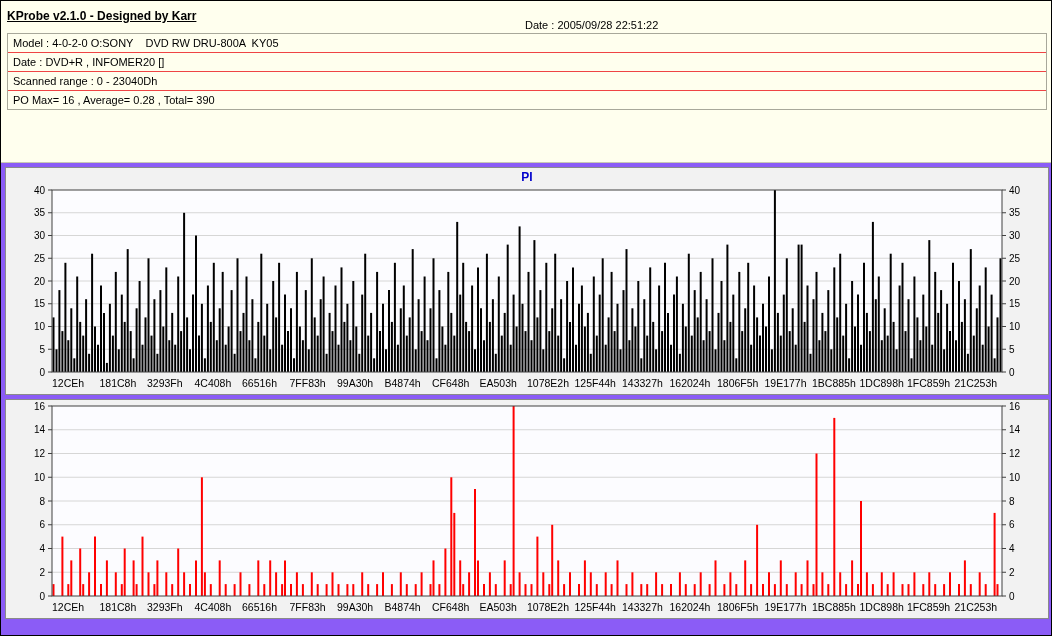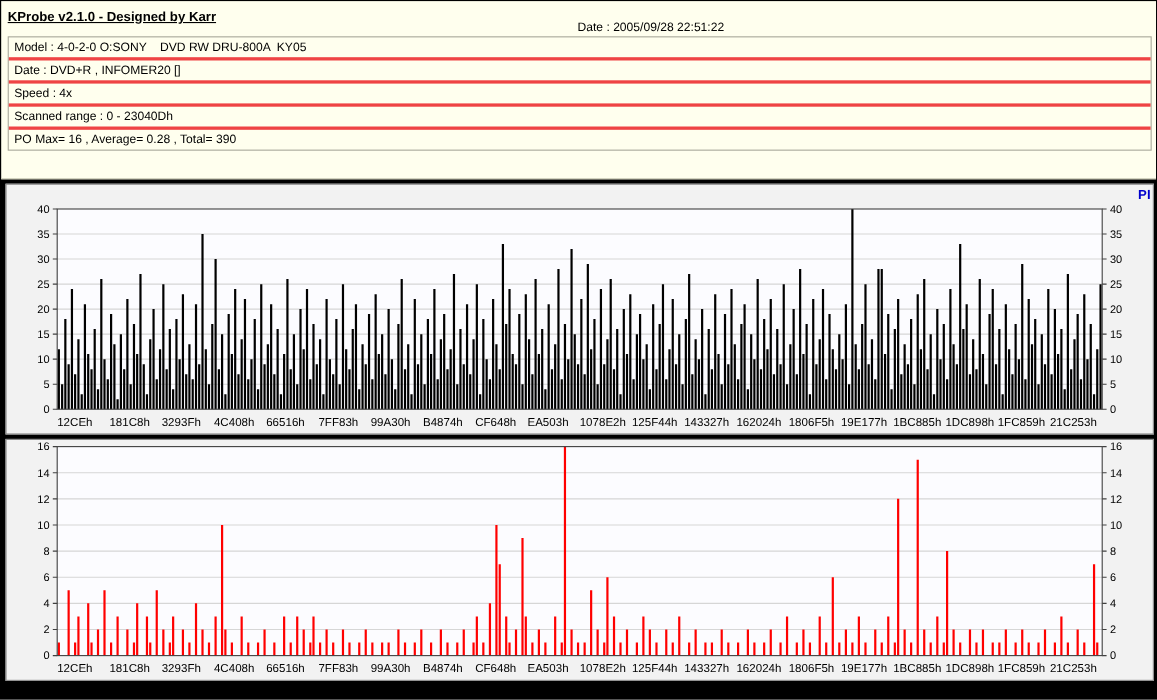--- a/index.html
+++ b/index.html
@@ -1,49 +1,48 @@
 <!DOCTYPE html>
 <html><head>
 <meta charset="utf-8">
 <style>
   html,body{margin:0;padding:0;background:#d4d4d4;}
   .window{position:relative;width:1052px;height:636px;box-sizing:border-box;border:1px solid #000;
-          background:#000000;font-family:"Liberation Sans",sans-serif;overflow:hidden;}
+          background:#8b5cf6;font-family:"Liberation Sans",sans-serif;overflow:hidden;}
   .header{position:relative;height:162px;background:#ffffee;box-sizing:border-box;
           padding:5px 4px 0 6px;border-bottom:1px solid #c9c9b4;}
   .app-title{font-size:12px;font-weight:bold;text-decoration:underline;color:#000;}
   .date{position:absolute;left:524px;top:18px;font-size:11px;color:#000;}
   .info-box{margin-top:9px;width:1040px;border:1px solid #a8a89a;box-sizing:border-box;background:#ffffee;}
   .info-line{font-size:11px;color:#000;padding:2px 5px;height:14px;line-height:14px;
-             border-bottom:3px solid #ef4444;white-space:pre;}
+             border-bottom:1px solid #ef4444;white-space:pre;}
   .info-line:last-child{border-bottom:none;}
   .charts{padding:4px;}
   .chart-panel{box-sizing:border-box;width:1044px;border:1px solid #8a8a8a;background:#f2f2f2;
                margin-bottom:4px;padding:2px 2px 0 2px;}
   .chart-title{height:16px;text-align:center;font-size:12px;font-weight:bold;}
   svg{display:block;font-family:"Liberation Sans",sans-serif;}
 </style>
 </head>
 <body>
 
 <div class="window">
   <div class="header">
     <span class="app-title">KProbe v2.1.0 - Designed by Karr</span>
     <span class="date">Date : 2005/09/28 22:51:22</span>
     <div class="info-box" id="info-box">
         <div class="info-line">Model : 4-0-2-0 O:SONY    DVD RW DRU-800A  KY05</div>
         <div class="info-line">Date : DVD+R , INFOMER20 []</div>
-        <div class="info-line">Speed : 4x</div>
         <div class="info-line">Scanned range : 0 - 23040Dh</div>
         <div class="info-line">PO Max= 16 , Average= 0.28 , Total= 390</div>
       </div>
   </div>
   <div class="charts" id="charts">
       <div class="chart-panel">
-        <div class="chart-title" style="color: rgb(0, 0, 204); text-align: right;">PI</div>
+        <div class="chart-title" style="color: rgb(0, 0, 204);">PI</div>
         <svg width="1038" height="208">
           <rect x="44" y="4" width="950" height="182" fill="#fcfcff"></rect>
           <g>
             <line x1="44" y1="163.25" x2="994" y2="163.25" stroke="#d6d6d6" stroke-width="1"></line>
             <line x1="44" y1="140.5" x2="994" y2="140.5" stroke="#d6d6d6" stroke-width="1"></line>
             <line x1="44" y1="117.75" x2="994" y2="117.75" stroke="#d6d6d6" stroke-width="1"></line>
             <line x1="44" y1="95" x2="994" y2="95" stroke="#d6d6d6" stroke-width="1"></line>
             <line x1="44" y1="72.25" x2="994" y2="72.25" stroke="#d6d6d6" stroke-width="1"></line>
             <line x1="44" y1="49.5" x2="994" y2="49.5" stroke="#d6d6d6" stroke-width="1"></line>
             <line x1="44" y1="26.75" x2="994" y2="26.75" stroke="#d6d6d6" stroke-width="1"></line>

